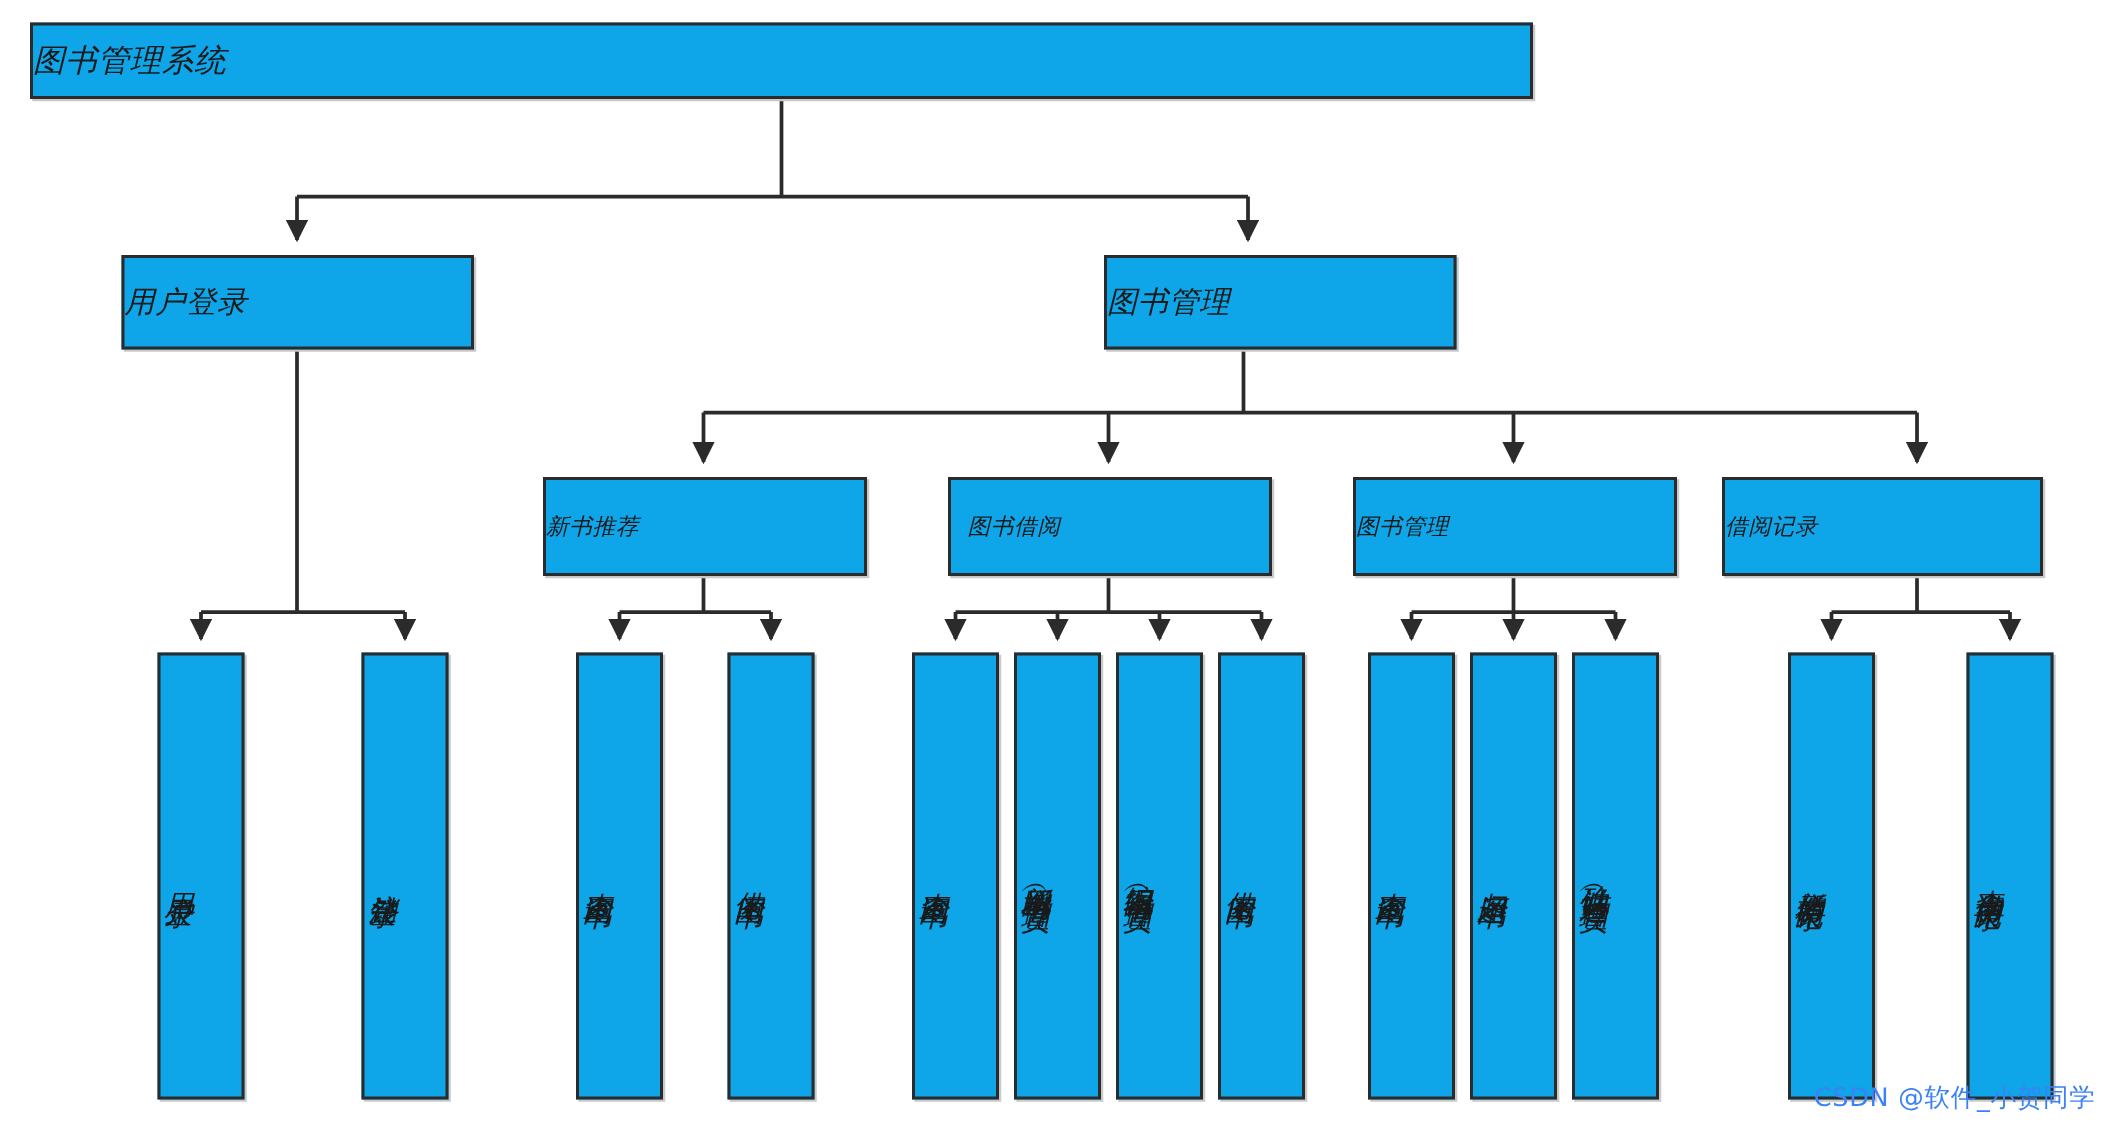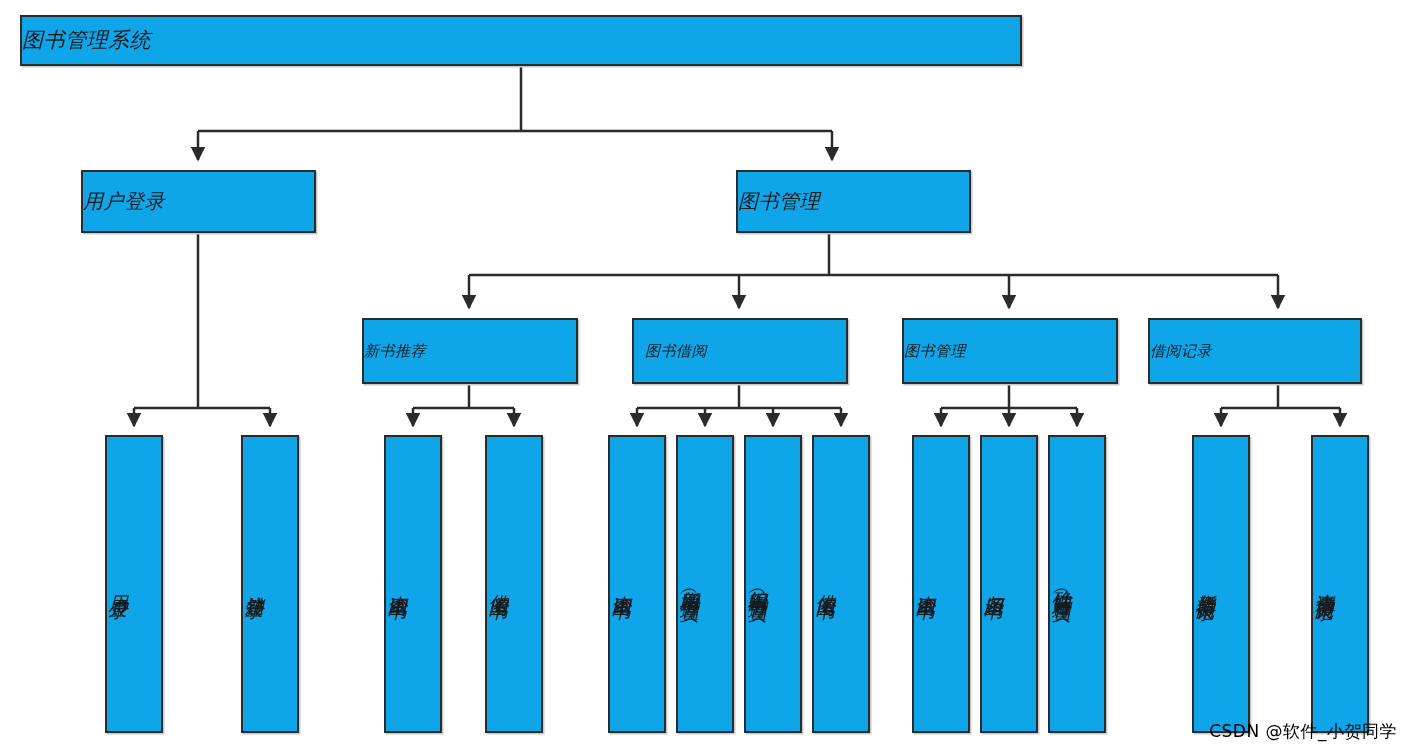--- a/index.html
+++ b/index.html
@@ -75,21 +75,21 @@
     text-orientation: upright;
     line-height: 1.16;
     letter-spacing: 2px;
     white-space: nowrap;
   }
   .watermark {
     position: absolute;
     right: 8px;
     bottom: 4px;
     font-size: 17px;
-    color: #000000;
+    color: #3b82f6;
     letter-spacing: 0.5px;
     white-space: nowrap;
   }
 </style>
 </head>
 <body>
 
 <div id="canvas">
 
   <svg id="edges" viewBox="0 0 1405 747">

